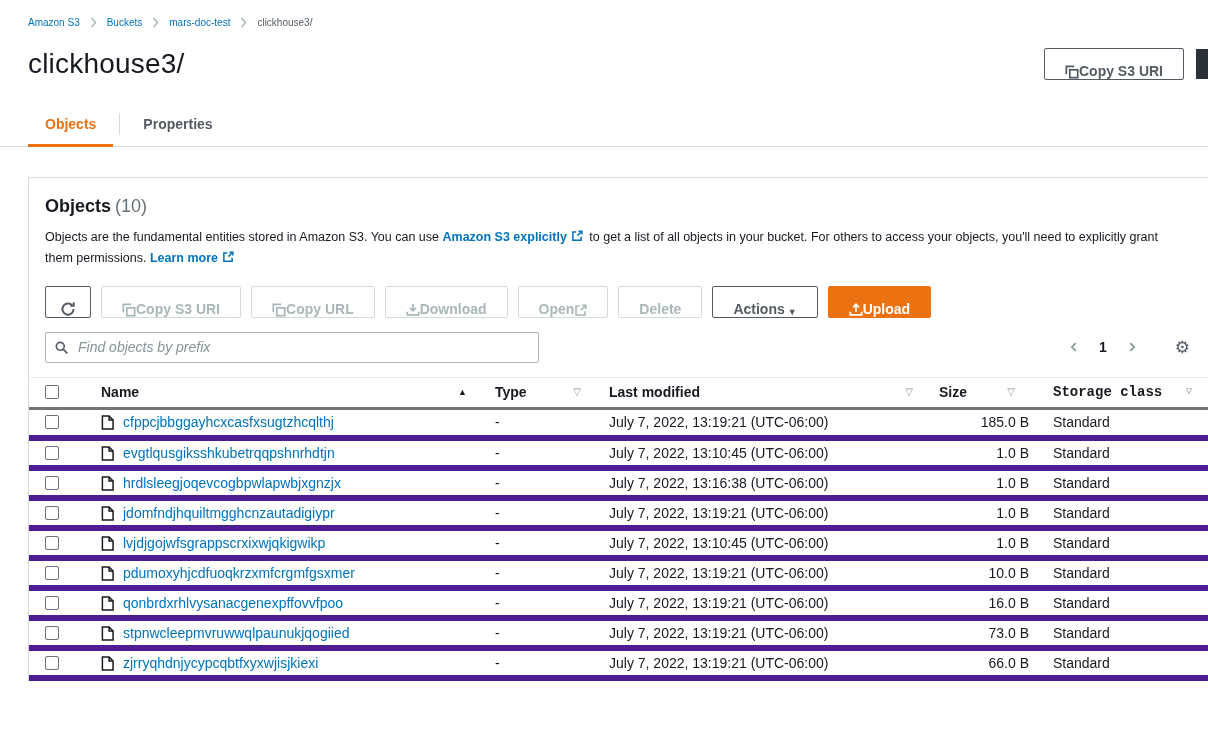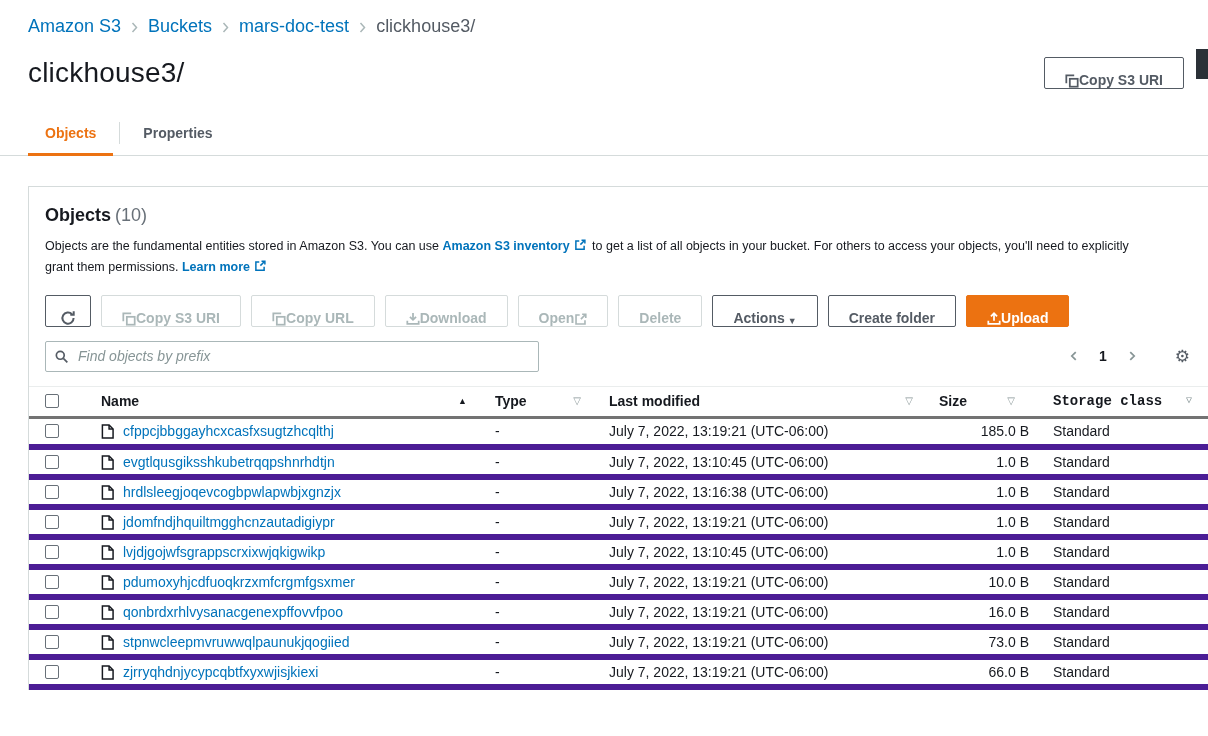--- a/index.html
+++ b/index.html
@@ -8,21 +8,21 @@
     font-family: "Liberation Sans", sans-serif;
     background: #ffffff;
     color: #16191f;
     font-size: 14px;
     overflow: hidden;
     position: relative;
   }
   svg { display: block; }
 
   
-  .breadcrumb { display: flex; align-items: center; gap: 10px; padding: 16px 28px 4px; font-size: 18px; }
+  .breadcrumb { display: flex; align-items: center; gap: 10px; padding: 16px 28px 4px; font-size: 10px; }
   .crumb-link { color: #0073bb; text-decoration: none; cursor: pointer; }
   .crumb-current { color: #545b64; }
   .crumb-sep { display: inline-flex; align-items: center; margin-top: 1px; }
 
   
   .title-row { display: flex; align-items: center; justify-content: space-between; padding: 16px 24px 0 28px; }
   .page-title { font-size: 28px; font-weight: 500; color: #16191f; letter-spacing: 0.2px; }
   .dark-edge { position: absolute; top: 49px; right: 0; width: 12px; height: 30px; background: #2b3137; }
 
   
@@ -143,21 +143,21 @@
   </div>
 </div>
 
 <section class="card">
   <div class="card-header">
     <h2 class="card-title">
       <span>Objects</span><span class="count">(10)</span>
     </h2>
     <p class="card-desc">
       <span>Objects are the fundamental entities stored in Amazon S3. You can use</span>
-      <a href="#" class="inline-link">Amazon S3 inventory</a><span class="ext"><svg width="12" height="12" viewBox="0 0 16 16" fill="none" stroke="currentColor" stroke-width="2">
+      <a href="#" class="inline-link">Amazon S3 explicitly</a><span class="ext"><svg width="12" height="12" viewBox="0 0 16 16" fill="none" stroke="currentColor" stroke-width="2">
             <path d="M13.5 9v4.5h-11v-11H7"></path>
             <path d="M10 1.5h4.5V6"></path>
             <path d="M14 2L8.5 7.5"></path>
           </svg></span>
       <span>to get a list of all objects in your bucket. For others to access your objects, you'll need to explicitly grant them permissions.</span>
       <a href="#" class="inline-link">Learn more</a><span class="ext"><svg width="12" height="12" viewBox="0 0 16 16" fill="none" stroke="currentColor" stroke-width="2">
             <path d="M13.5 9v4.5h-11v-11H7"></path>
             <path d="M10 1.5h4.5V6"></path>
             <path d="M14 2L8.5 7.5"></path>
           </svg></span>
@@ -210,23 +210,20 @@
             <path d="M14 2L8.5 7.5"></path>
           </svg>
         </span>
     </button>
     <button class="btn disabled" disabled="">
       <span>Delete</span>
     </button>
     <button class="btn">
       <span>Actions</span>
       <span class="caret">▼</span>
-    </button>
-    <button class="btn">
-      <span>Create folder</span>
     </button>
     <button class="btn primary">
       <span>
           <svg width="14" height="14" viewBox="0 0 16 16" fill="none" stroke="currentColor" stroke-width="2">
             <path d="M8 10V2"></path>
             <path d="M4.5 5L8 1.5 11.5 5"></path>
             <path d="M1.5 10v3.5h13V10"></path>
           </svg>
         </span>
       <span>Upload</span>

